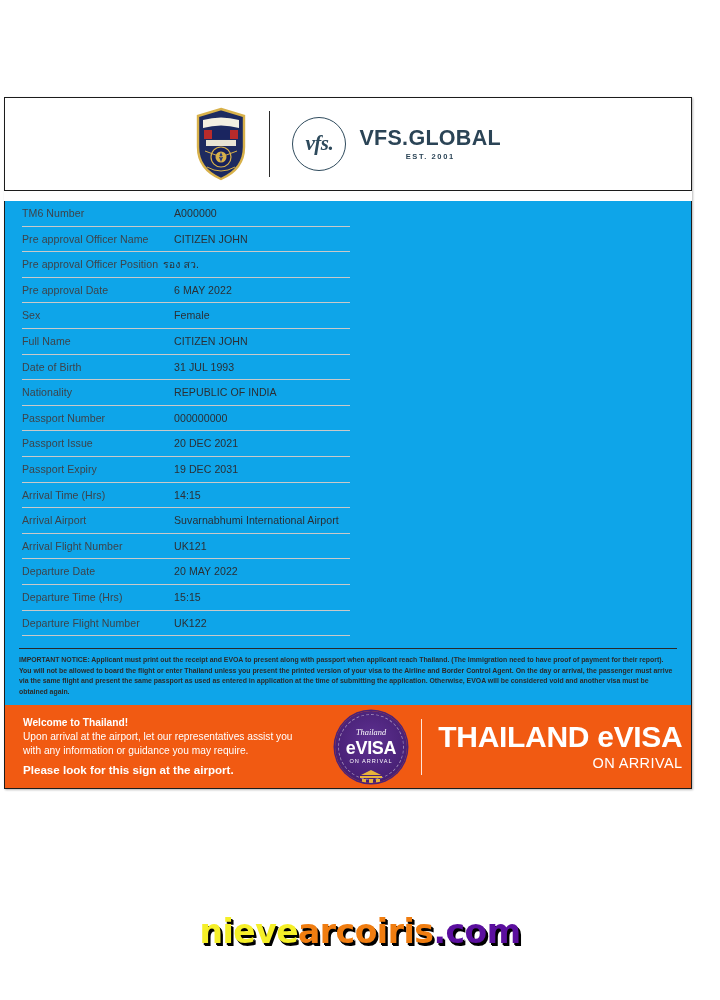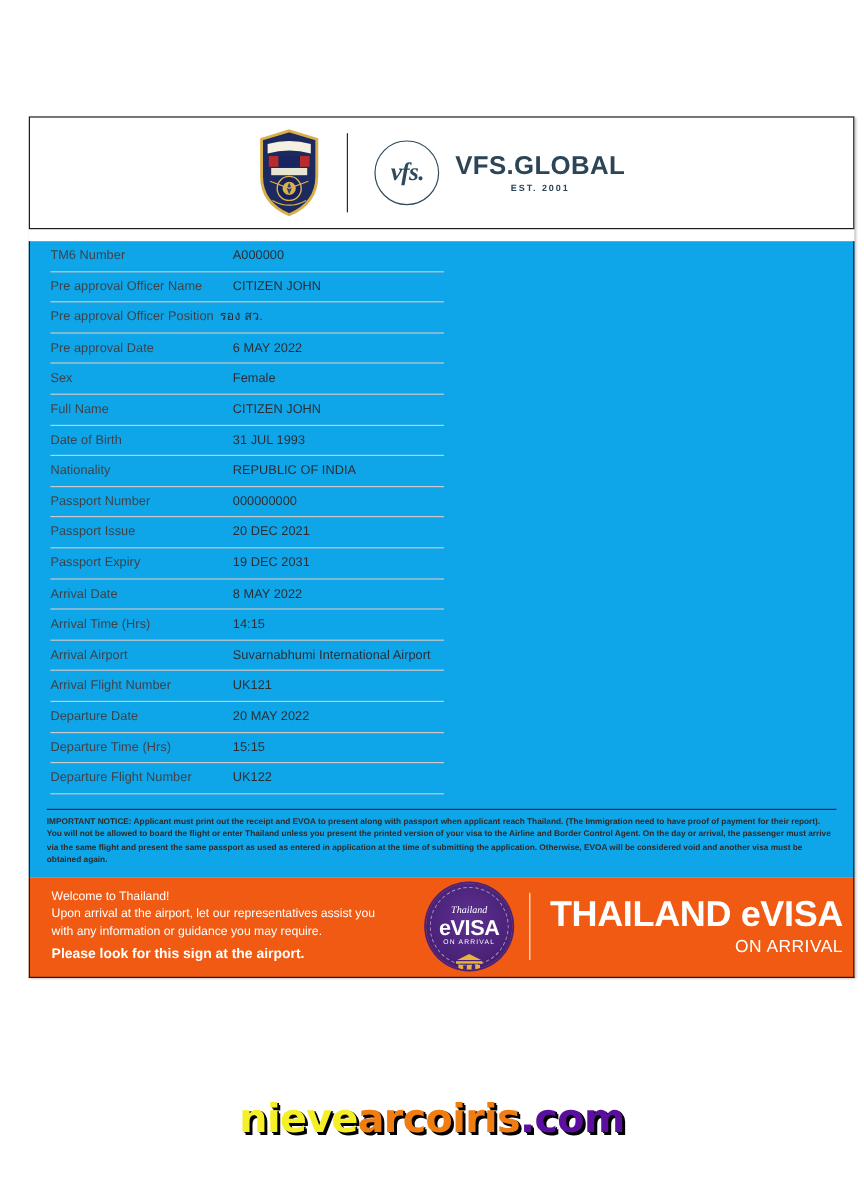--- a/index.html
+++ b/index.html
@@ -11,21 +11,21 @@
     width: 720px;
     height: 1000px;
     font-family: "Liberation Sans", sans-serif;
     position: relative;
     overflow: hidden;
   }
 
   
   #doc {
     position: absolute;
-    left: 24px;
+    left: 4px;
     top: 97px;
     width: 688px;
     background: #ffffff;
     box-shadow: 1px 1px 2px rgba(0,0,0,0.28);
   }
 
   
   #header-band {
     border: 1.4px solid #1c1c1c;
     border-bottom: 1.4px solid #1c1c1c;
@@ -173,21 +173,21 @@
     position: relative;
     overflow: hidden;
   }
   .banner-left {
     padding-left: 18px;
     width: 300px;
     color: #ffffff;
   }
   .bl-line1 {
     font-size: 10.2px;
-    font-weight: normal;
+    font-weight: bold;
     line-height: 15px;
   }
   .bl-line2 {
     font-size: 10.2px;
     line-height: 14.5px;
     max-width: 282px;
   }
   .bl-line3 {
     font-size: 11.6px;
     font-weight: bold;
@@ -376,24 +376,20 @@
         </div>
         <div class="data-row">
           <div class="row-label">Passport Issue</div>
           <div class="row-value wrap">20 DEC 2021</div>
         </div>
         <div class="data-row">
           <div class="row-label">Passport Expiry</div>
           <div class="row-value wrap">19 DEC 2031</div>
         </div>
         <div class="data-row">
-          <div class="row-label">Arrival Date</div>
-          <div class="row-value wrap">8 MAY 2022</div>
-        </div>
-        <div class="data-row">
           <div class="row-label">Arrival Time (Hrs)</div>
           <div class="row-value wrap">14:15</div>
         </div>
         <div class="data-row">
           <div class="row-label">Arrival Airport</div>
           <div class="row-value wrap">Suvarnabhumi International Airport</div>
         </div>
         <div class="data-row">
           <div class="row-label">Arrival Flight Number</div>
           <div class="row-value wrap">UK121</div>

